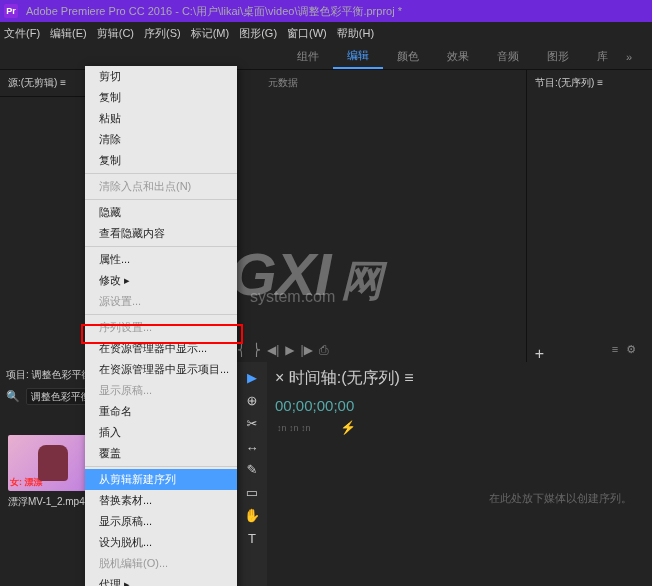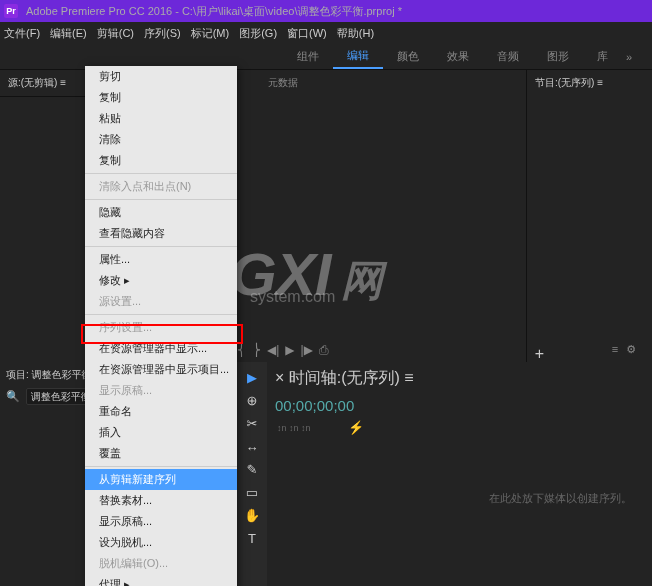--- a/index.html
+++ b/index.html
@@ -55,21 +55,21 @@
     .thumb .img::after { content:""; position:absolute; left:30px; top:10px; width:30px; height:36px; background:#7a3040; border-radius: 8px 8px 4px 4px; }
     .thumb .caption-red { position: absolute; bottom: 2px; left: 2px; color: #ff3030; font-size: 9px; font-weight: bold; }
     .thumb .label { color: #ccc; font-size: 10px; padding: 4px 0; }
     
     .tool-column { width: 30px; background: #2a2a2a; display: flex; flex-direction: column; align-items: center; padding-top: 8px; gap: 8px; color: #ccc; font-size: 13px; }
     .tool-column .tool.active { color: #4a9eff; }
     
     .timeline-panel { flex: 1; background: #232323; position: relative; }
     .timeline-panel .hdr { padding: 6px 8px; font-size: 16px; color: #ccc; }
     .timeline-panel .tc-big { padding: 2px 8px; color: #5aa; font-size: 15px; }
-    .timeline-panel .trk-btns { padding: 4px 10px; color: #666; font-size: 9px; display:flex; gap:8px; align-items:center; }
+    .timeline-panel .trk-btns { padding: 4px 10px; color: #666; font-size: 9px; display:flex; gap:0; align-items:center; }
     .timeline-panel .wrench { margin-left: 30px; color: #888; font-size: 13px; }
     .timeline-panel .placeholder { position: absolute; bottom: 80px; right: 20px; color: #666; font-size: 11px; }
     
     .watermark { position: absolute; left: 230px; top: 240px; color: rgba(200,200,200,0.45); font-size: 42px; font-weight: bold; font-style: italic; pointer-events: none; z-index: 50; letter-spacing: -1px; }
     .watermark .g { font-size: 60px; }
     .watermark-sub { position: absolute; left: 250px; top: 288px; color: rgba(200,200,200,0.4); font-size: 16px; pointer-events: none; z-index: 50; }
     
     .right-menu-icons { position: absolute; right: 16px; top: 343px; display:flex; gap:8px; color:#888; }
   </style>
 </head>
@@ -140,20 +140,26 @@
 </div>
 
 <div class="lower">
   <div class="project-panel">
     <div class="hdr">项目: 调整色彩平衡</div>
     <div class="search-row">
       <span class="sicon">🔍</span>
       <input value="调整色彩平衡" style="">
     </div>
     <div class="count">共 1 项</div>
+    <div class="thumb">
+      <div class="img">
+        <span class="caption-red">女: 漂漂</span>
+      </div>
+      <div class="label">漂浮MV-1_2.mp4</div>
+    </div>
   </div>
   <div class="tool-column">
     <span class="tool active">▶</span>
     <span class="tool">⊕</span>
     <span class="tool">✂</span>
     <span class="tool">↔</span>
     <span class="tool">✎</span>
     <span class="tool">▭</span>
     <span class="tool">✋</span>
     <span class="tool">T</span>

